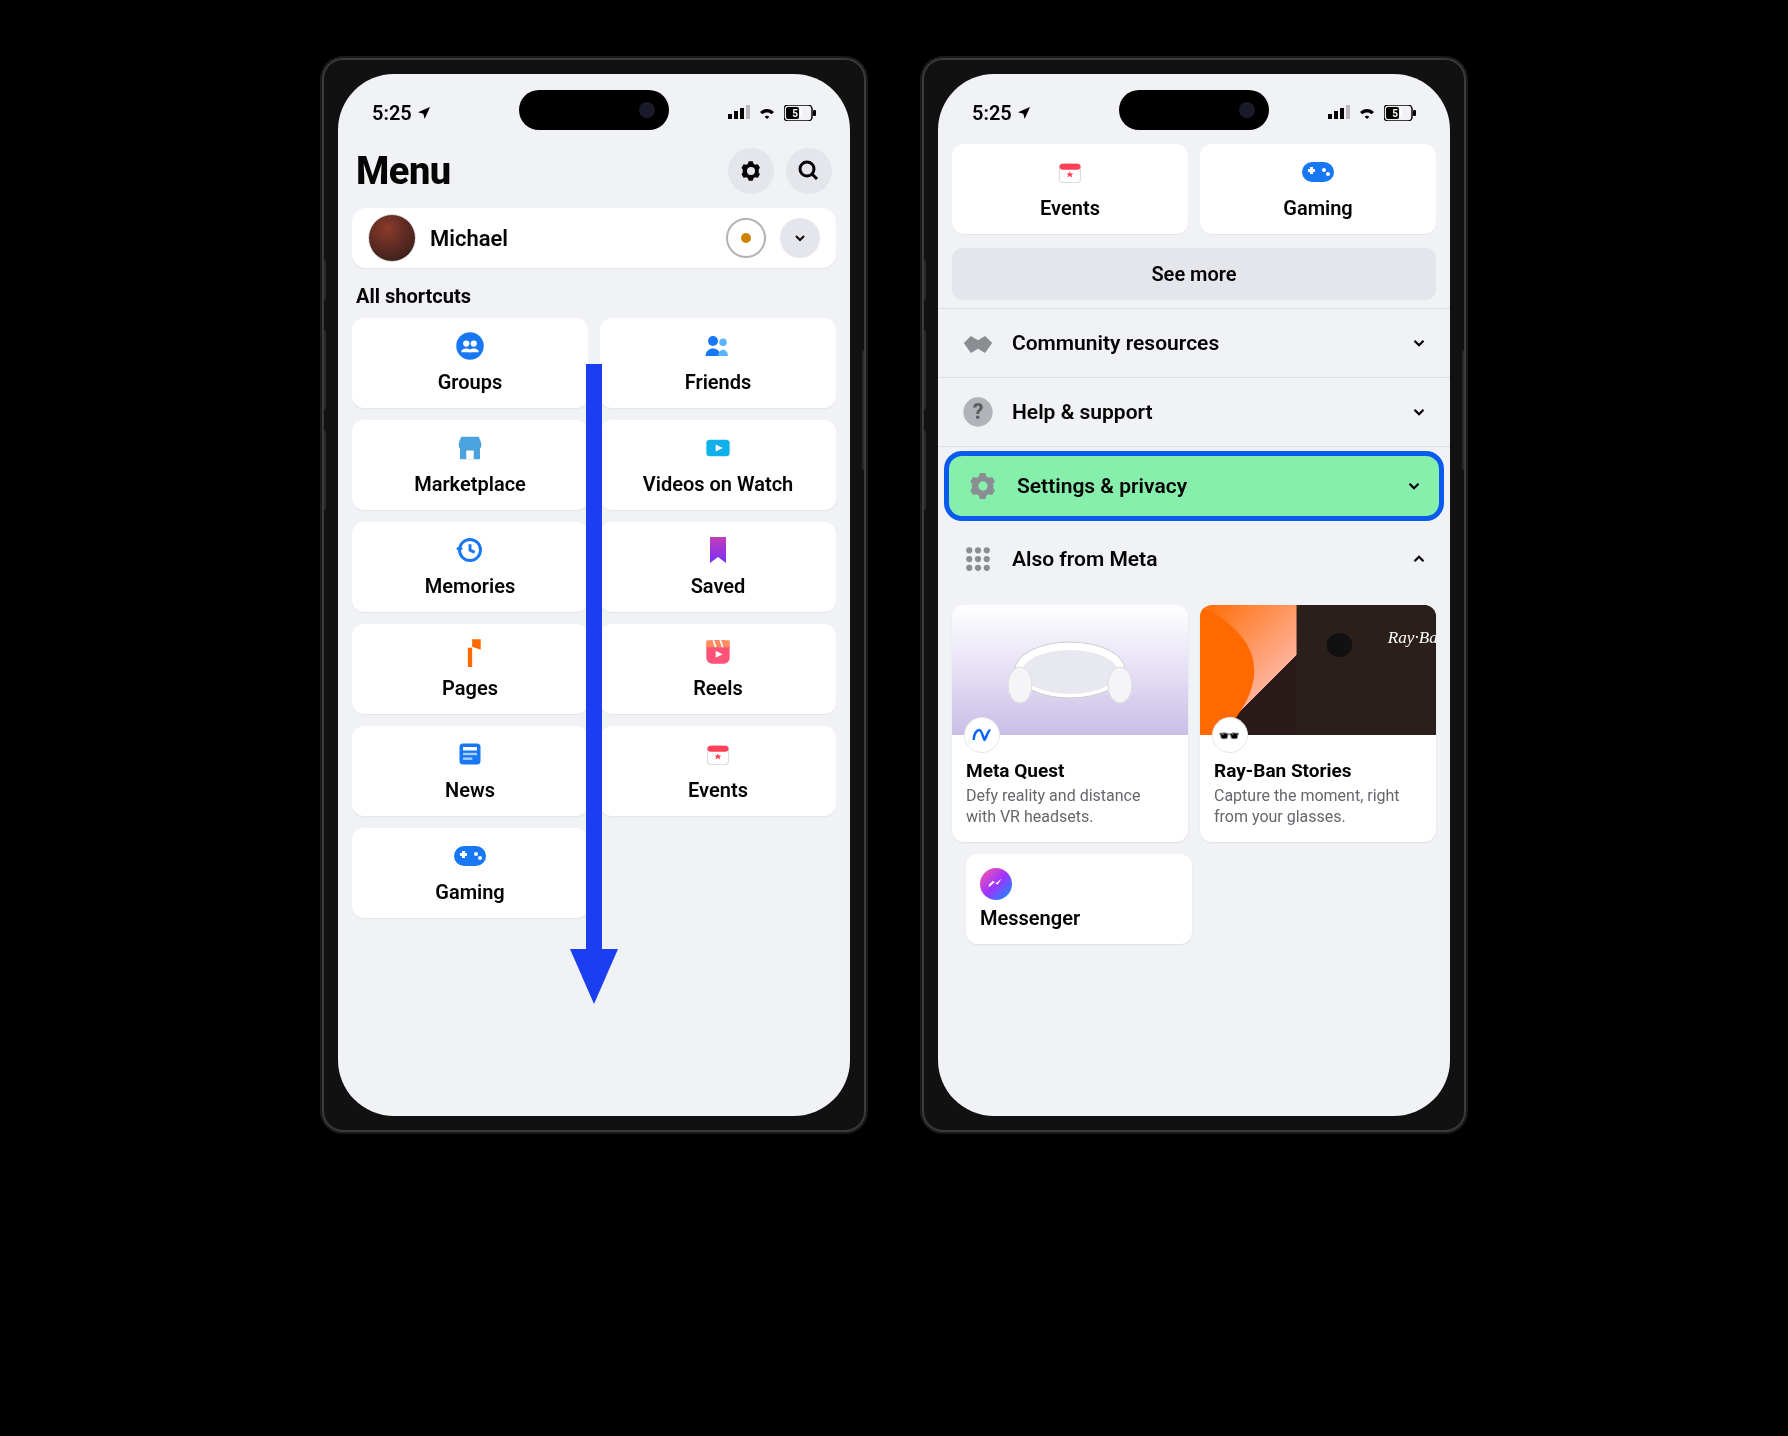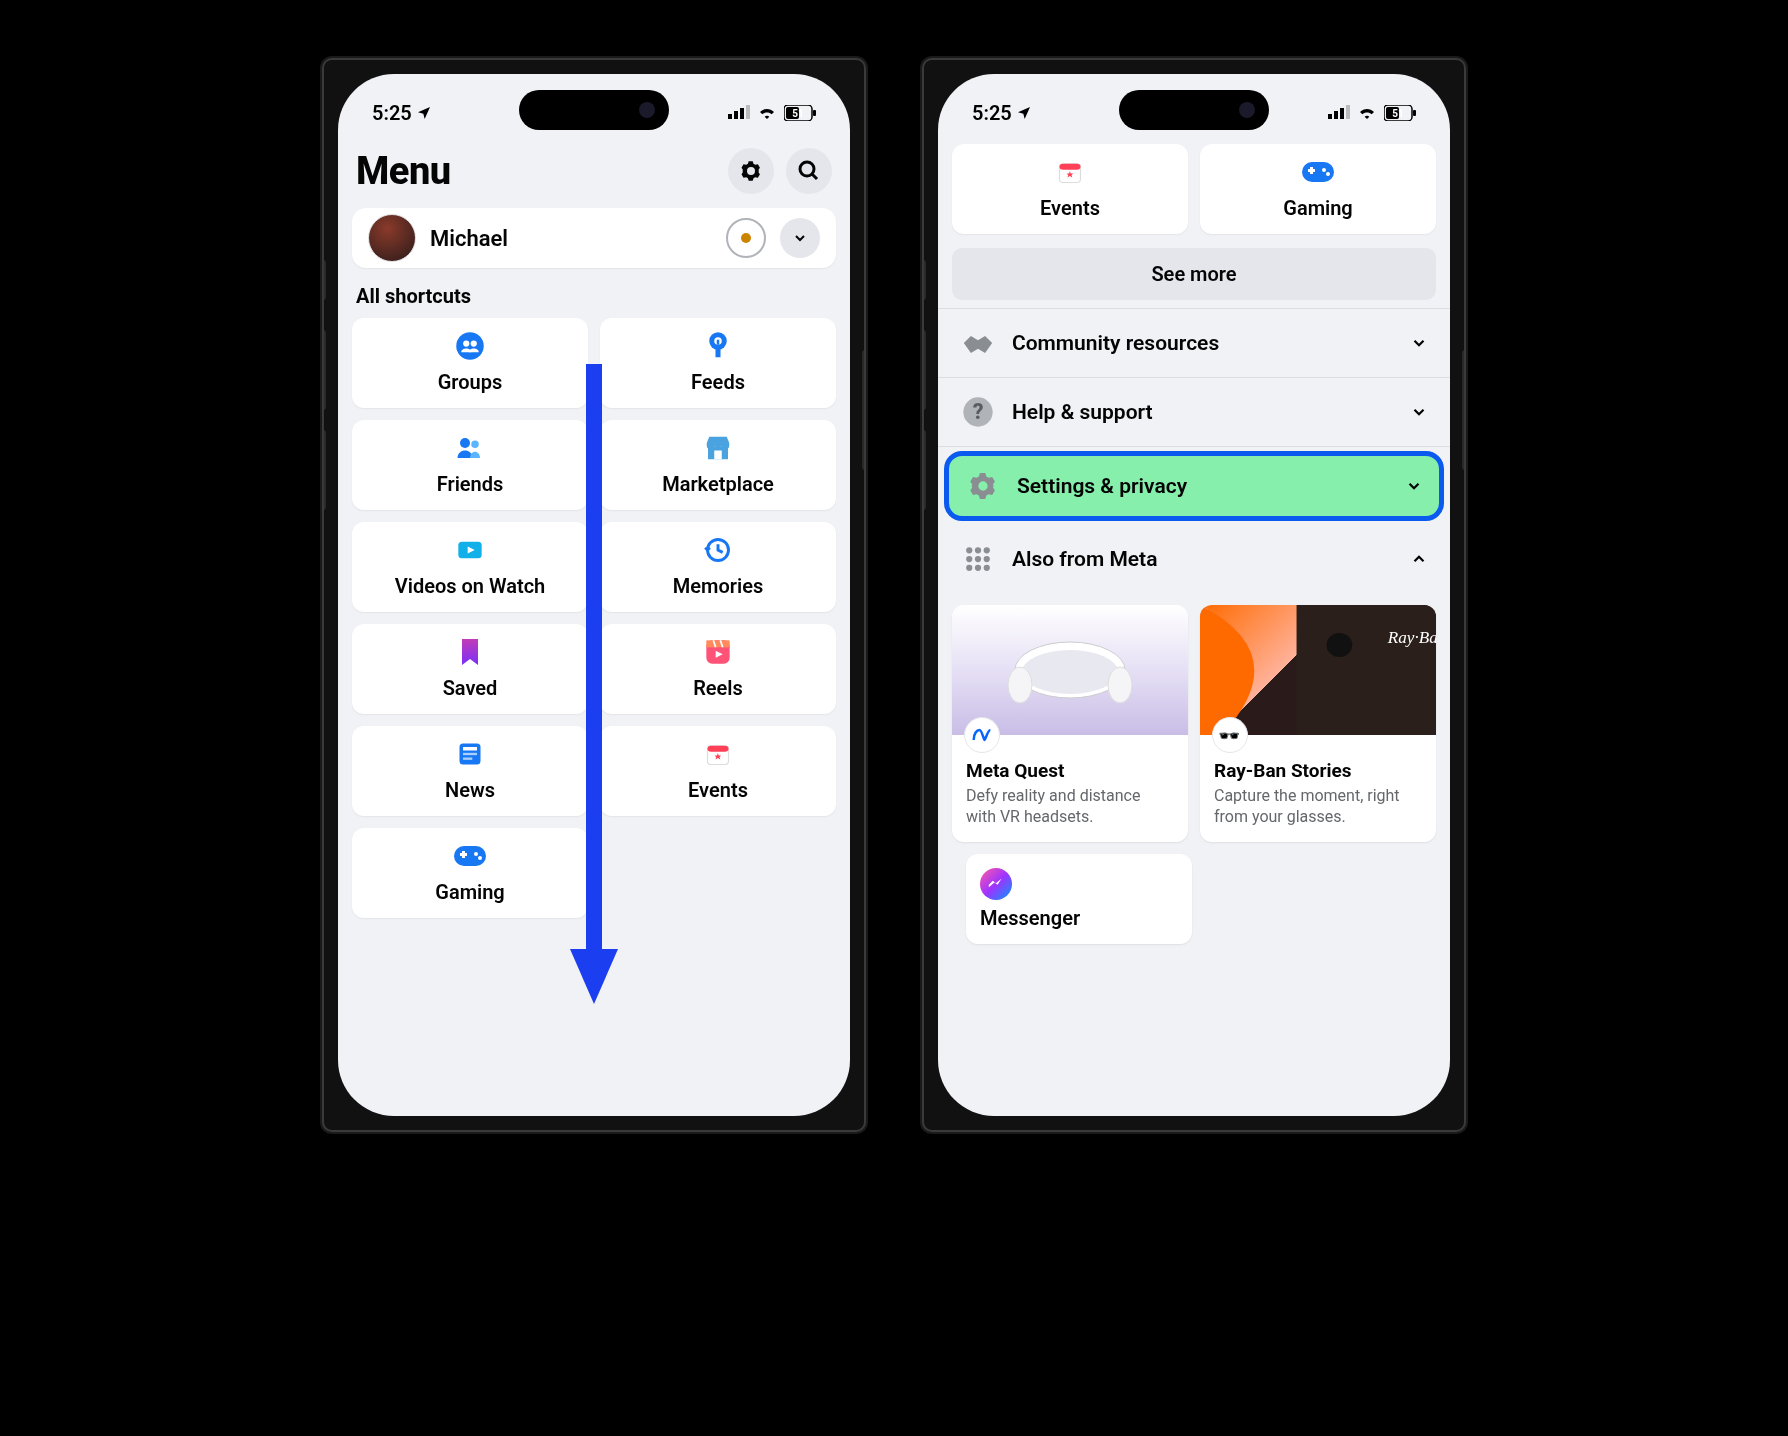--- a/index.html
+++ b/index.html
@@ -11,21 +11,21 @@
     display: flex;
     justify-content: center;
     align-items: flex-start;
     padding-top: 60px;
     gap: 60px;
   }
   .phone {
     width: 540px;
     height: 1070px;
     background: #111;
-    border-radius: 8px;
+    border-radius: 19px;
     padding: 14px;
     box-shadow: 0 0 0 2px #3a3a3a, 0 0 0 4px #1a1a1a;
     position: relative;
     overflow: hidden;
   }
   .screen {
     width: 100%;
     height: 100%;
     background: #f1f2f6;
     border-radius: 56px;
@@ -310,31 +310,20 @@
               <circle cx="15" cy="10" r="2.5" fill="#fff"></circle>
               <path d="M5 17c0-2 2-3 4-3s4 1 4 3" fill="#fff"></path>
               <path d="M11 17c0-2 2-3 4-3s4 1 4 3" fill="#fff"></path>
             </svg>
           </div>
         <div class="tile-label">Groups</div>
       </div>
       <div class="tile">
         <div class="tile-icon">
             <svg width="30" height="30" viewBox="0 0 24 24">
-              <circle cx="12" cy="8" r="7" fill="#1877f2"></circle>
-              <rect x="10" y="13" width="4" height="8" fill="#1877f2"></rect>
-              <circle cx="12" cy="8" r="3" fill="#fff"></circle>
-              <rect x="11" y="7" width="2" height="4" fill="#1877f2"></rect>
-            </svg>
-          </div>
-        <div class="tile-label">Feeds</div>
-      </div>
-      <div class="tile">
-        <div class="tile-icon">
-            <svg width="30" height="30" viewBox="0 0 24 24">
               <circle cx="8" cy="8" r="4" fill="#1877f2"></circle>
               <circle cx="16" cy="9" r="3" fill="#5ab4ff"></circle>
               <path d="M2 20c0-4 3-6 6-6s6 2 6 6" fill="#1877f2"></path>
               <path d="M12 20c0-3 2-5 4-5s4 2 4 5" fill="#5ab4ff"></path>
             </svg>
           </div>
         <div class="tile-label">Friends</div>
       </div>
       <div class="tile">
         <div class="tile-icon">
@@ -371,20 +360,29 @@
               <defs>
                 <linearGradient id="sg" x1="0" y1="0" x2="0" y2="1">
                   <stop offset="0" stop-color="#c13cb8"></stop>
                   <stop offset="1" stop-color="#7b2ff7"></stop>
                 </linearGradient>
               </defs>
               <path d="M4 2h16v26l-8-6-8 6V2z" fill="url(#sg)"></path>
             </svg>
           </div>
         <div class="tile-label">Saved</div>
+      </div>
+      <div class="tile">
+        <div class="tile-icon">
+            <svg width="26" height="30" viewBox="0 0 24 28">
+              <rect x="10" y="10" width="4" height="18" fill="#ff6a00"></rect>
+              <path d="M14 2h8v10l-8-3V2z" fill="#ff6a00"></path>
+            </svg>
+          </div>
+        <div class="tile-label">Pages</div>
       </div>
       <div class="tile">
         <div class="tile-icon">
             <svg width="28" height="28" viewBox="0 0 24 24">
               <rect x="2" y="2" width="20" height="20" rx="5" fill="#ff5277"></rect>
               <rect x="2" y="2" width="20" height="6" fill="#ff8a5c"></rect>
               <line x1="8" y1="2" x2="10" y2="8" stroke="#fff" stroke-width="1.5"></line>
               <line x1="14" y1="2" x2="16" y2="8" stroke="#fff" stroke-width="1.5"></line>
               <polygon points="10,11 16,14 10,17" fill="#fff"></polygon>
             </svg>

